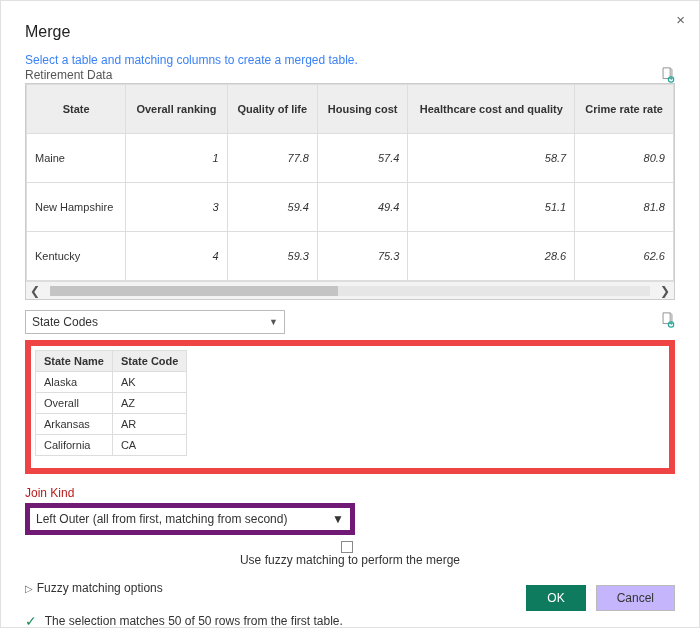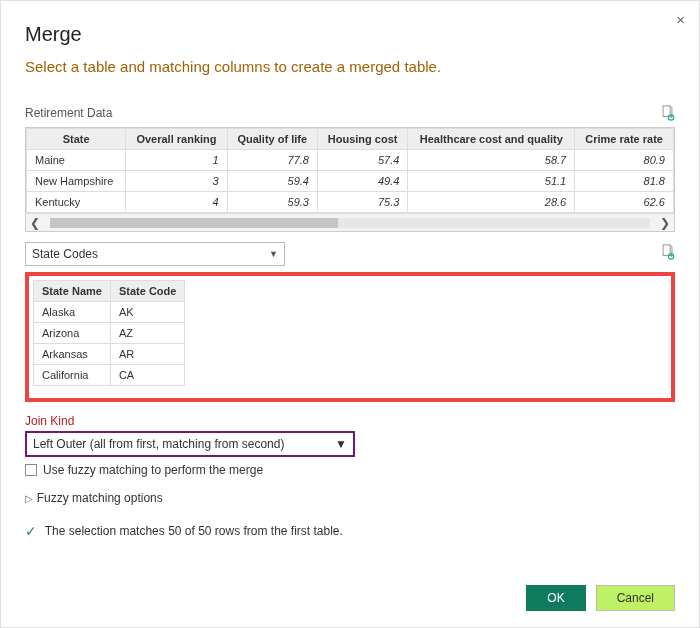--- a/index.html
+++ b/index.html
@@ -1,46 +1,46 @@
 <!DOCTYPE html>
 <html><head>
 <meta charset="utf-8">
 <style>
   * { box-sizing: border-box; margin: 0; padding: 0; font-family: "Segoe UI", Tahoma, Arial, sans-serif; }
   body { width: 700px; height: 628px; background: #fff; position: relative; padding: 22px 24px 0 24px; border: 1px solid #e0e0e0; color: #333; }
   .close { position: absolute; top: 10px; right: 14px; font-size: 15px; color: #666; cursor: pointer; }
-  .title { font-size: 20px; font-weight: 400; color: #222; margin-bottom: 12px; }
-  .subtitle { font-size: 15px; color: #a16207; margin-bottom: 30px; }
-  .section-label { font-size: 12px; color: #555; margin-bottom: 6px; display: flex; align-items: center; justify-content: space-between; }
+  .title { font-size: 16px; font-weight: 400; color: #222; margin-bottom: 12px; }
+  .subtitle { font-size: 12px; color: #3b82f6; margin-bottom: 0; }
+  .section-label { font-size: 12px; color: #555; display: flex; align-items: center; justify-content: space-between; }
   .table-container { border: 1px solid #ccc; overflow: hidden; }
   table { border-collapse: collapse; width: 100%; font-size: 11px; }
-  th, td { border: 1px solid #ddd; padding: 4px 8px; text-align: left; white-space: nowrap; }
+  th, td { border: 1px solid #ddd; padding: 18px 8px; text-align: left; white-space: nowrap; }
   th { background: #eee; font-weight: 600; color: #333; text-align: center; }
   td.num { text-align: right; font-style: italic; }
   td.name { color: #333; margin-top: 24px; }
   .scroll-row { display: flex; align-items: center; justify-content: space-between; height: 18px; background: #f3f3f3; border-top: 1px solid #ddd; }
   .scroll-row .track { flex: 1; margin: 0 6px; height: 10px; background: #e6e6e6; position: relative; }
   .scroll-row .thumb { position: absolute; left: 0; width: 48%; height: 100%; background: #c4c4c4; }
   .scroll-arrow { font-size: 12px; color: #555; padding: 0 4px; cursor: pointer; }
   .combo { display: flex; align-items: center; justify-content: space-between; width: 260px; border: 1px solid #bbb; font-size: 12px; padding: 4px 6px; margin: 10px 0 6px 0; cursor: pointer; background: #fff; }
   .combo .caret { font-size: 9px; color: #555; }
   .second-row { display: flex; justify-content: space-between; align-items: center; }
-  .table2-wrap { border: 4px solid #ef4444; padding: 4px 4px 12px 4px; }
+  .table2-wrap { border: 6px solid #ef4444; padding: 4px 4px 12px 4px; }
   .table2-wrap table { width: auto; }
   .table2-wrap td, .table2-wrap th { padding: 4px 8px; }
   .join-label { font-size: 12px; margin-top: 12px; margin-bottom: 3px; color: #b91c1c; }
-  .join-combo { display: flex; align-items: center; justify-content: space-between; width: 330px; border: 2px solid #701a75; font-size: 12px; padding: 4px 6px; cursor: pointer; }
-  .checkbox-row { display:flex; align-items:center; margin-top: 6px; font-size: 12px; color: #333; }
+  .join-combo { display: flex; align-items: center; justify-content: space-between; width: 330px; border: 5px solid #701a75; font-size: 12px; padding: 4px 6px; cursor: pointer; }
+  .checkbox-row { display:flex; align-items:center; margin-top: 6px; font-size: 12px; color: #333; flex-direction: column; }
   .checkbox-row .box { width: 12px; height: 12px; border: 1px solid #888; margin-right: 6px; }
   .expander { margin-top: 14px; font-size: 12px; color: #333; display: flex; align-items: center; cursor: pointer; }
   .expander .chev { font-size: 10px; margin-right: 4px; color: #666; }
   .status-row { display:flex; align-items:center; margin-top: 18px; font-size: 12px; color: #333; }
   .status-row .check { color: #1a8a5a; margin-right: 8px; font-size: 14px; }
   .button-row { position: absolute; bottom: 16px; right: 24px; display: flex; gap: 10px; }
-  .btn { font-size: 12px; padding: 5px 20px; cursor: pointer; border: 1px solid #bbb; background: #bef264; }
+  .btn { font-size: 12px; padding: 5px 20px; cursor: pointer; border: 1px solid #bbb; background: #c4b5fd; }
   .btn.primary { background: #0f7b5e; border-color: #0f7b5e; color: #fff; }
   .refresh-icon { font-size: 14px; color: #666; cursor: pointer; display:inline-flex; align-items:center; }
   .ref-svg { width:15px; height:16px; }
 </style>
 </head>
 <body>
 
 <span class="close">×</span>
 
 <div class="title">Merge</div>
@@ -128,21 +128,21 @@
         <th>State Name</th>
         <th>State Code</th>
       </tr>
     </thead>
     <tbody>
       <tr>
           <td>Alaska</td>
           <td>AK</td>
         </tr>
       <tr>
-          <td>Arizona</td>
+          <td>Overall</td>
           <td>AZ</td>
         </tr>
       <tr>
           <td>Arkansas</td>
           <td>AR</td>
         </tr>
       <tr>
           <td>California</td>
           <td>CA</td>
         </tr>

